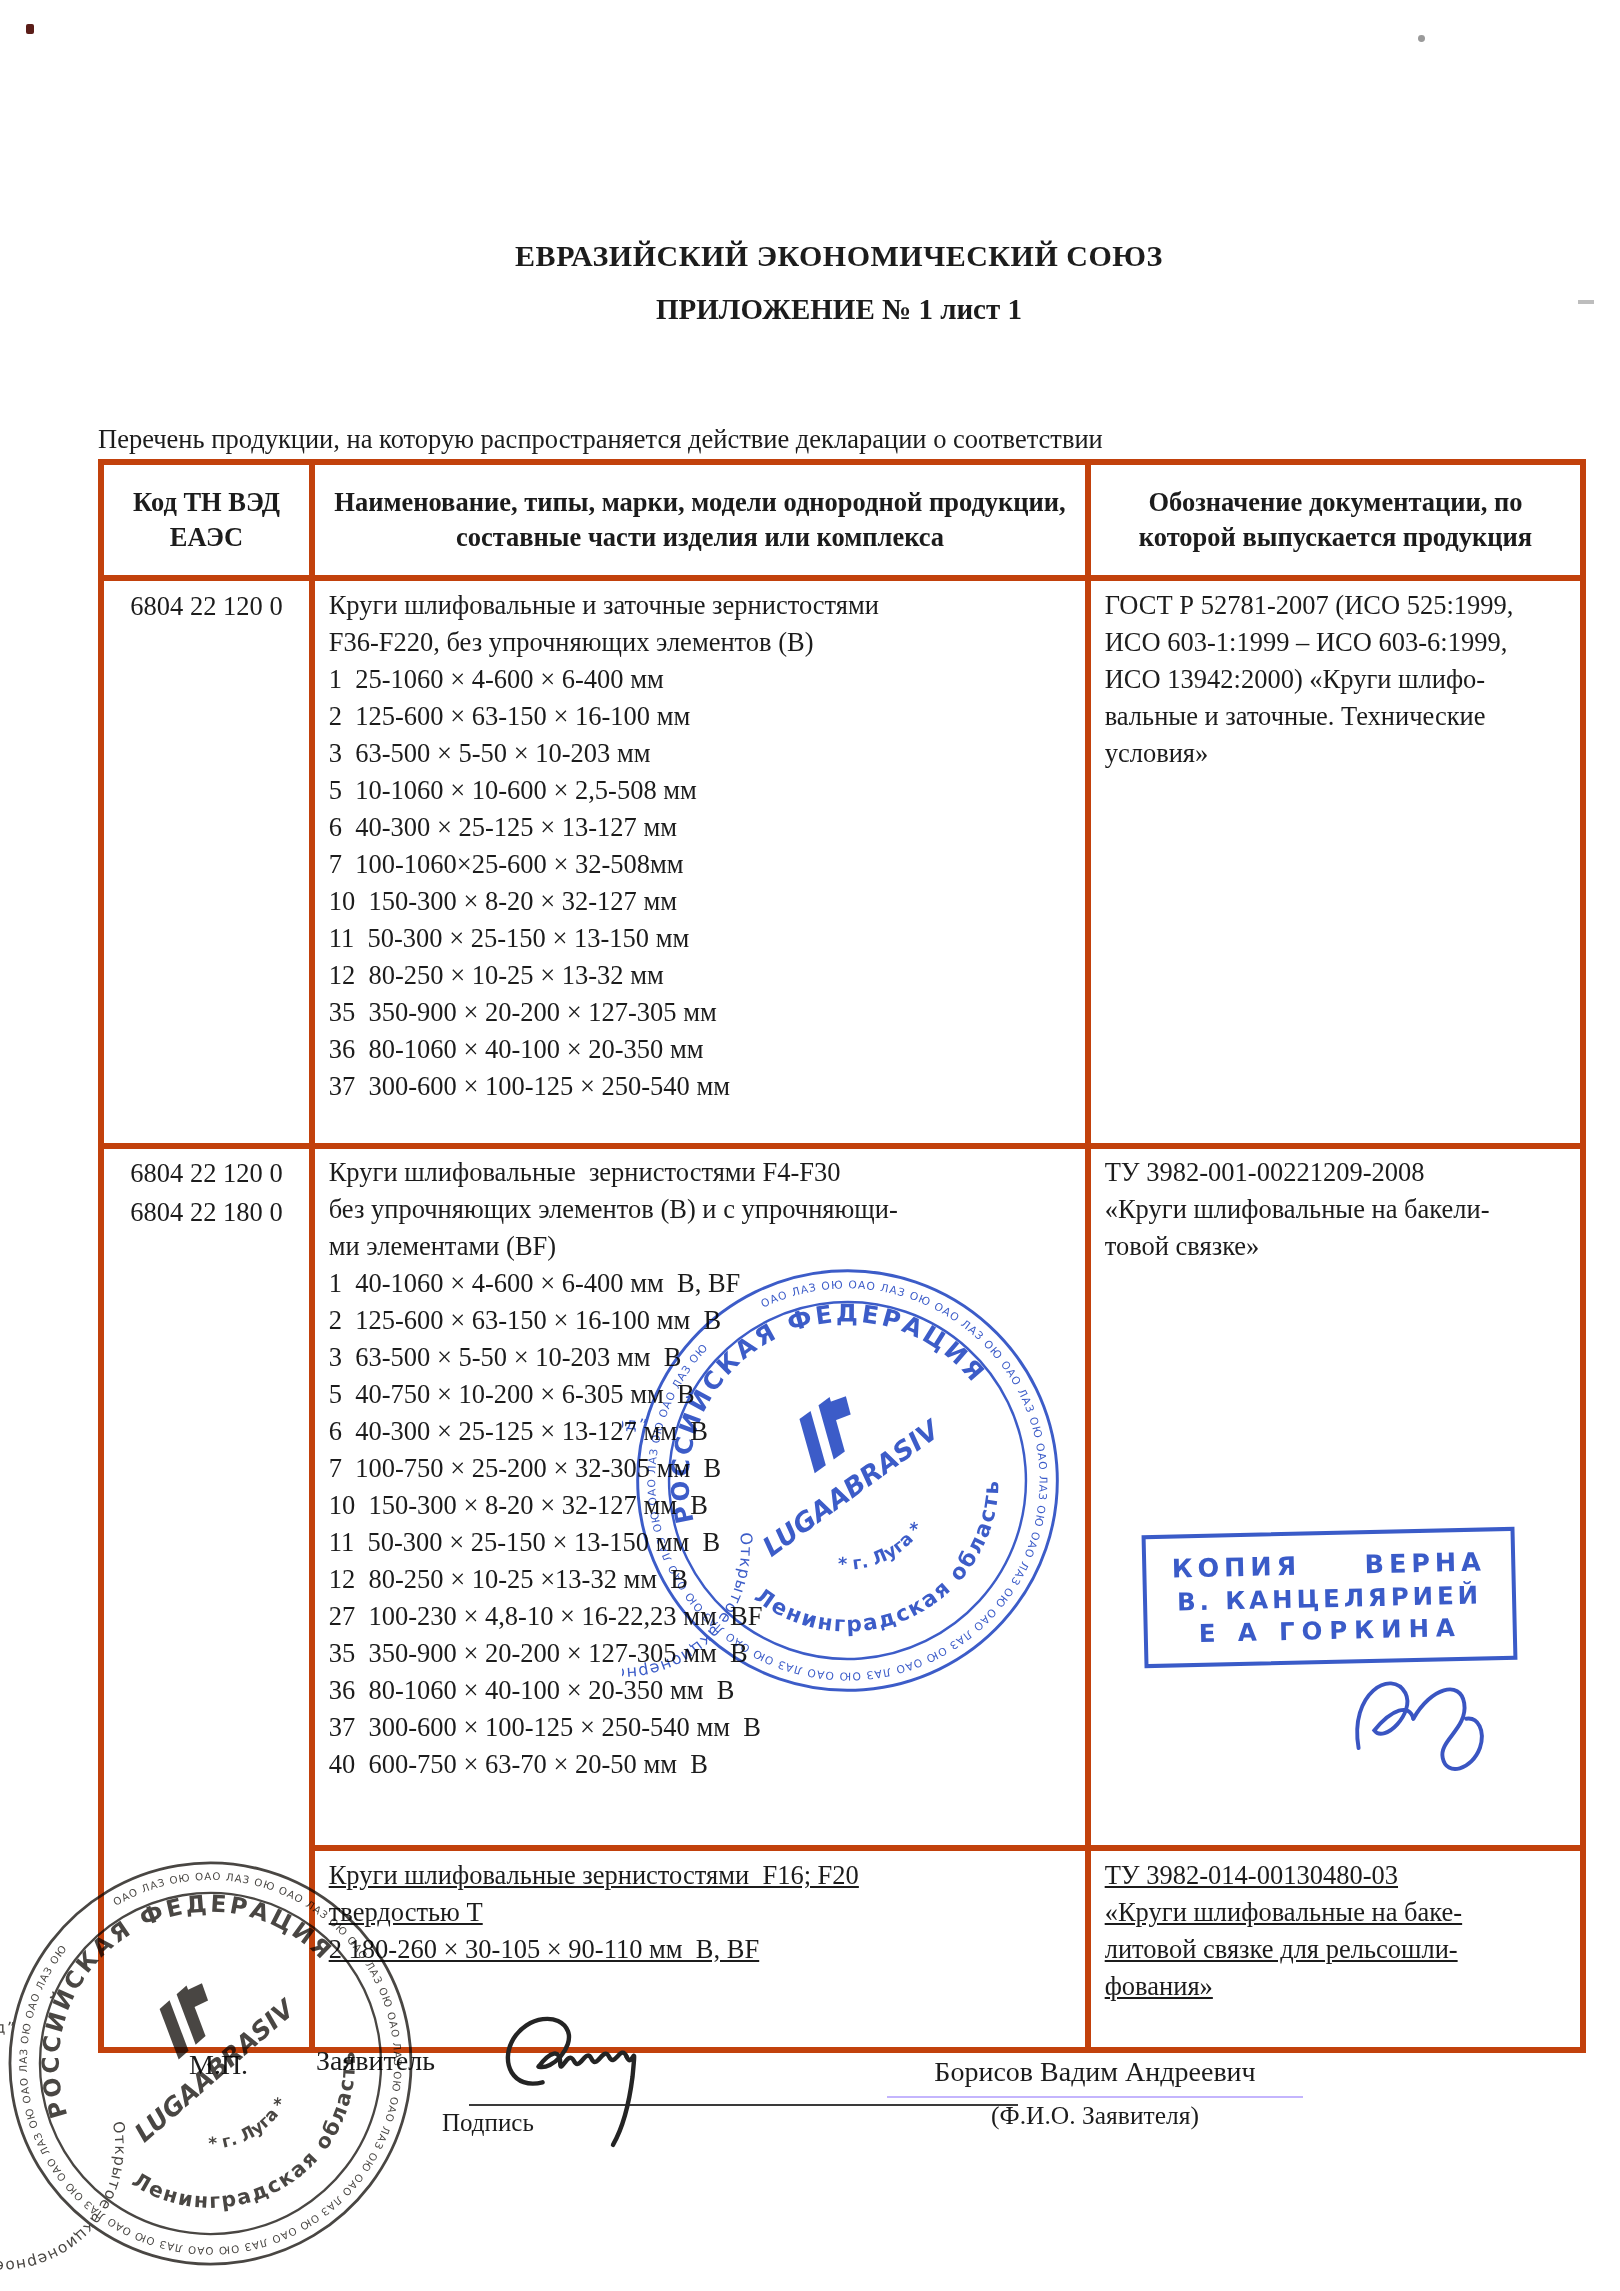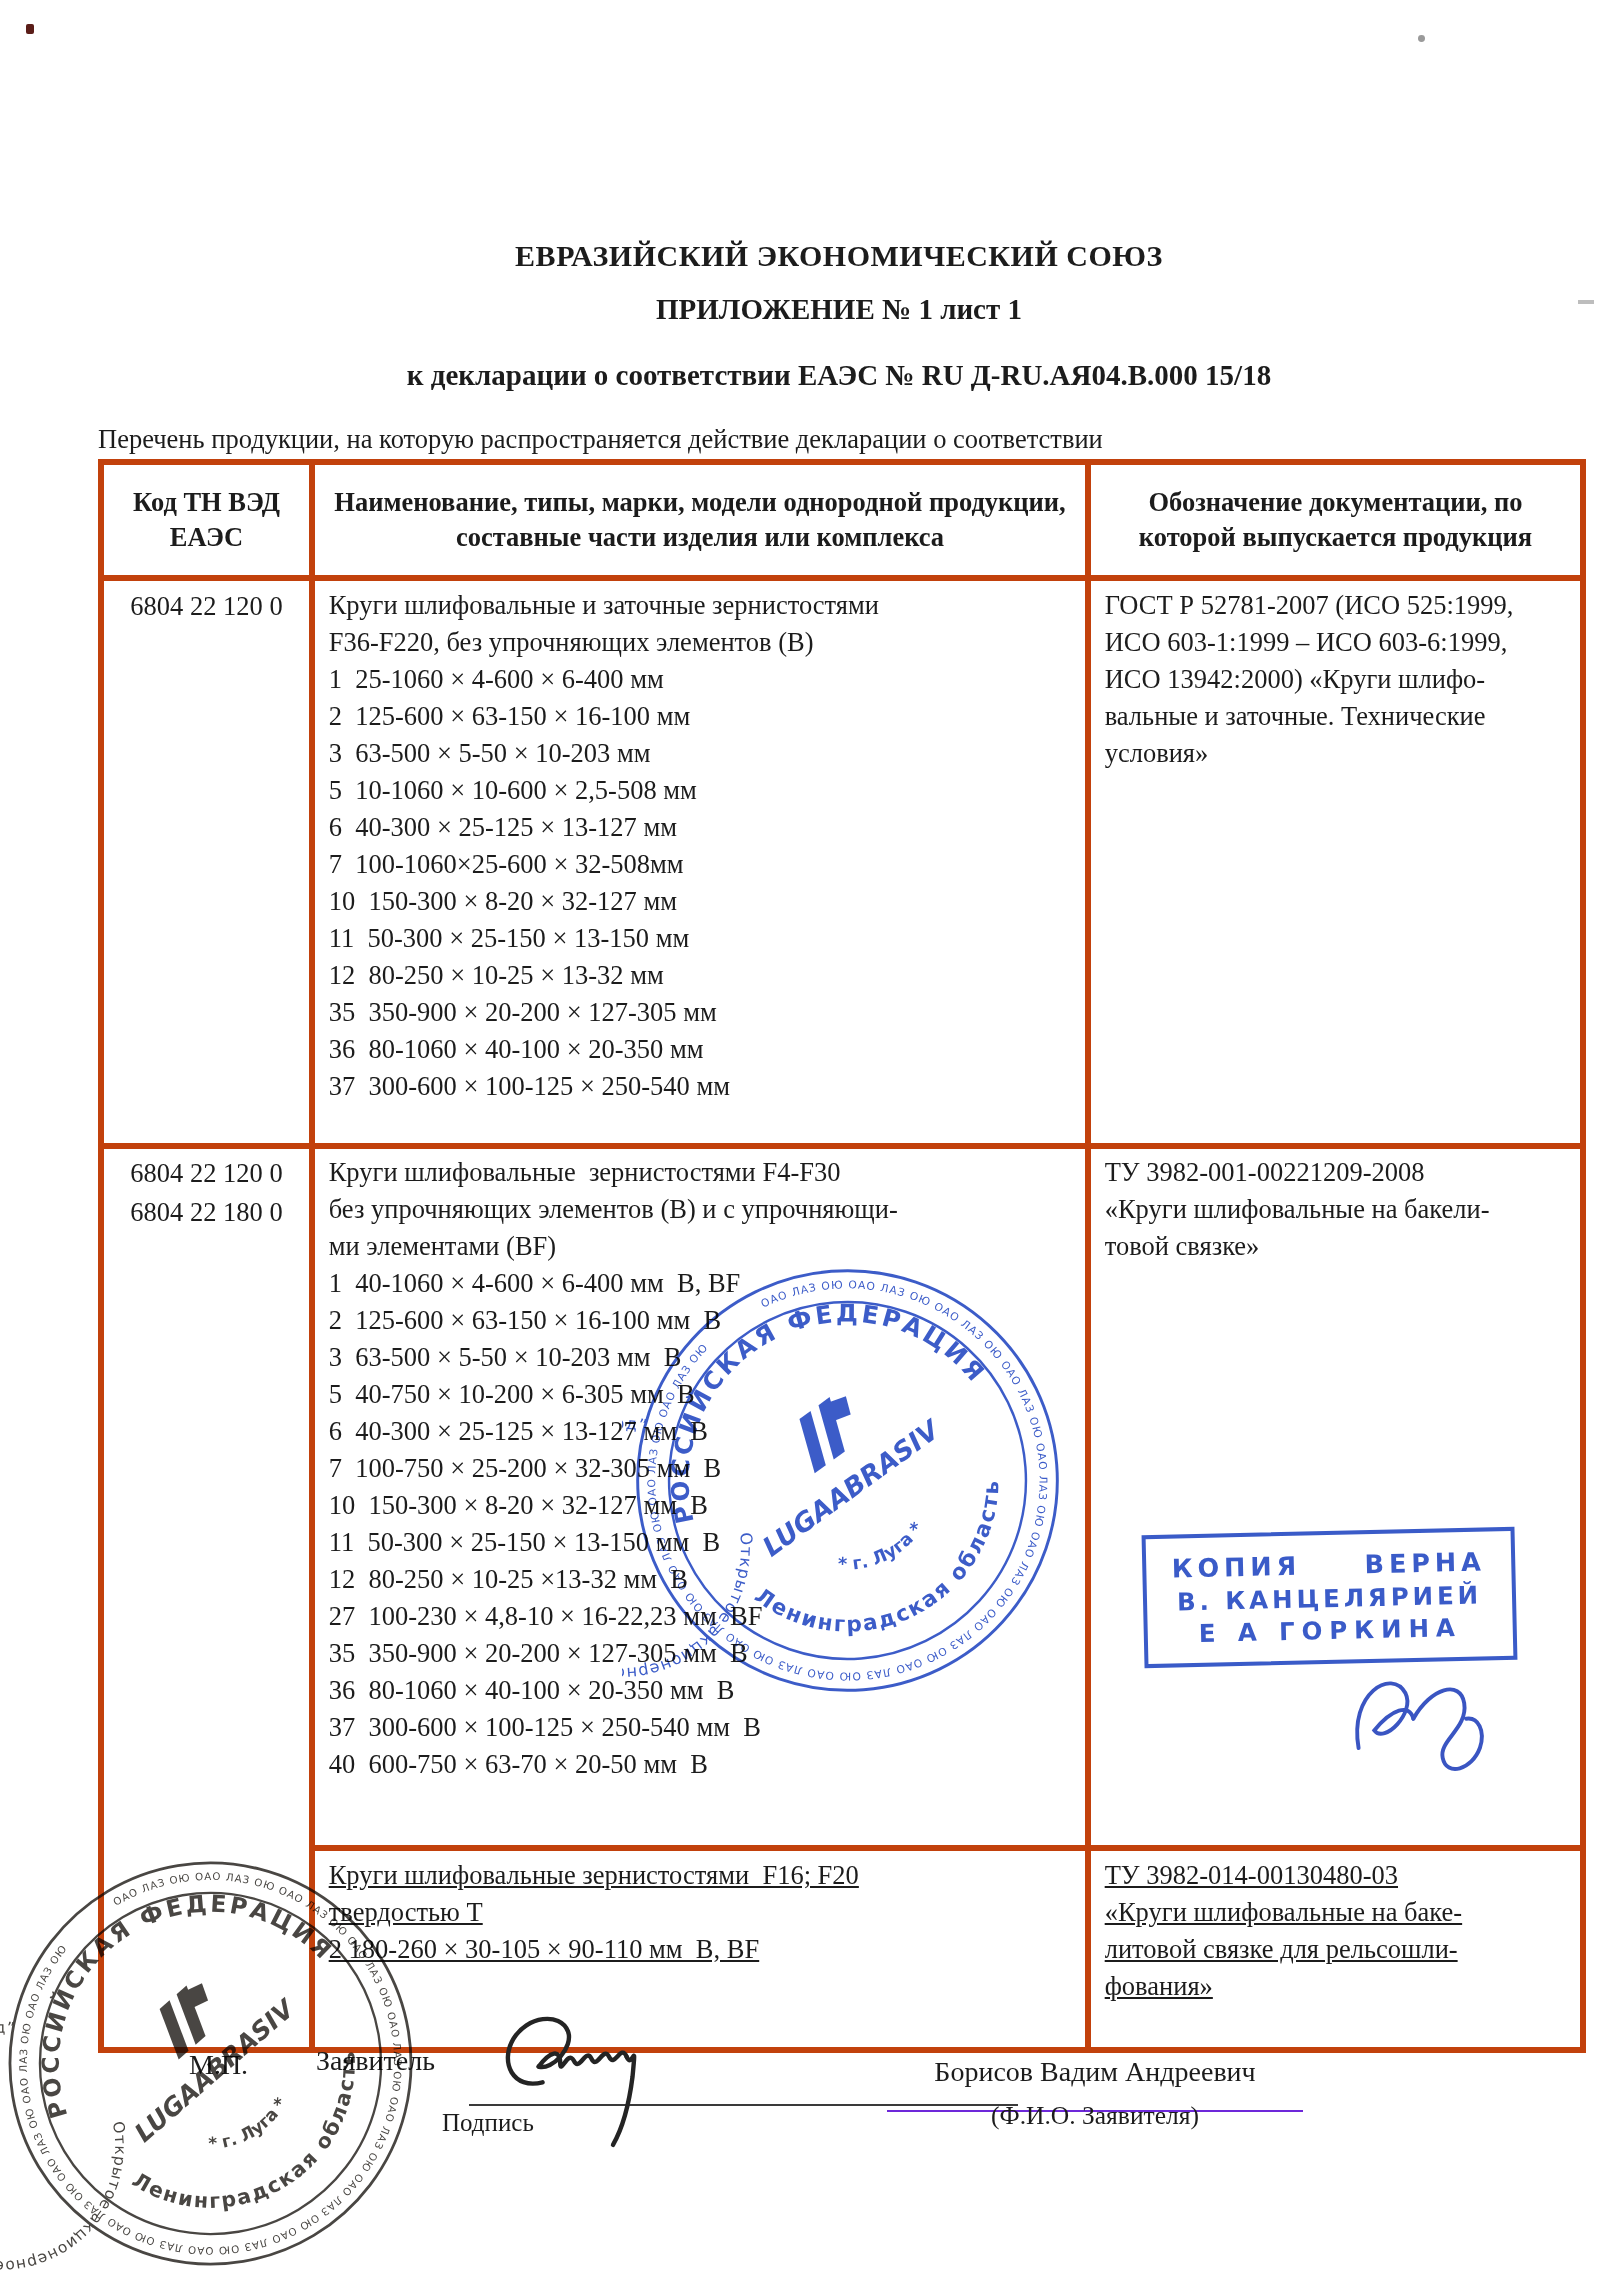--- a/index.html
+++ b/index.html
@@ -22,21 +22,21 @@
   td.name{font-size:26.5px;line-height:37px;padding-left:19.6px;}
   td.docs{font-size:26.5px;line-height:37px;padding-left:17.6px;padding-right:11.8px;}
   td.mid{vertical-align:middle;}
   tr.r1 td{height:550px;}
   tr.r2 td{height:677px;}
   tr.r3 td{height:182px;text-decoration:underline;}
   
   .foot{font-size:28px;z-index:12;margin-left:44px;}
   .sigline{left:469px;top:2104px;width:549px;border-top:2px solid #3a3a3a;z-index:12;}
   .sigcap{left:442px;top:2109px;width:549px;text-align:left;font-size:25px;z-index:12;}
-  .fio{left:887px;top:2056px;width:416px;text-align:center;font-size:28px;border-bottom:2px solid #6d28d9;padding-bottom:22px;z-index:12;}
+  .fio{left:887px;top:2056px;width:416px;text-align:center;font-size:28px;border-bottom:2px solid #c4b5fd;padding-bottom:8px;z-index:12;}
   .fiocap{left:887px;top:2101px;width:416px;text-align:center;font-size:25.5px;z-index:12;}
   
   .copystamp{left:1143px;top:1531px;width:365px;height:125px;border:4.9px solid #2b4ec4;color:#2b4ec4;
      transform:rotate(-1.3deg);font-family:"DejaVu Sans",sans-serif;font-weight:bold;
      display:flex;flex-direction:column;justify-content:center;gap:3.9px;z-index:25;opacity:.93;mix-blend-mode:multiply;}
   .copystamp .l1{display:flex;justify-content:space-between;padding:0 25.5px;font-size:25.5px;letter-spacing:4.9px;}
   .copystamp .l2{text-align:center;font-size:24.5px;letter-spacing:3.9px;}
   .copystamp .l3{text-align:center;font-size:24.5px;letter-spacing:6.9px;}
   .stamp{z-index:30;mix-blend-mode:multiply;}
   .artifact{z-index:3;}
@@ -46,21 +46,20 @@
 
 <div class="page">
 
   <div class="abs artifact" style="left:25.5px;top:23.5px;width:8.8px;height:10.8px;background:#5a1d18;border-radius:2px;"></div>
   <div class="abs artifact" style="left:1418px;top:35px;width:6.9px;height:6.9px;background:#9a9a9a;border-radius:50%;"></div>
   <div class="abs artifact" style="left:1578px;top:300px;width:15.7px;height:3.9px;background:#bdbdbd;"></div>
 
   <div class="abs hdr">
     <div class="h1">ЕВРАЗИЙСКИЙ ЭКОНОМИЧЕСКИЙ СОЮЗ</div>
     <div class="h2">ПРИЛОЖЕНИЕ № 1  лист 1</div>
-    <div class="h3">к декларации о соответствии ЕАЭС № RU Д-RU.АЯ04.В.000 15/18</div>
   </div>
   <div class="abs caption">Перечень продукции, на которую распространяется действие декларации о соответствии</div>
 
   <div class="abs tblwrap">
     <table class="doc">
       <colgroup>
           <col style="width:211px">
           <col style="width:776px">
           <col style="width:495px">
         </colgroup>

